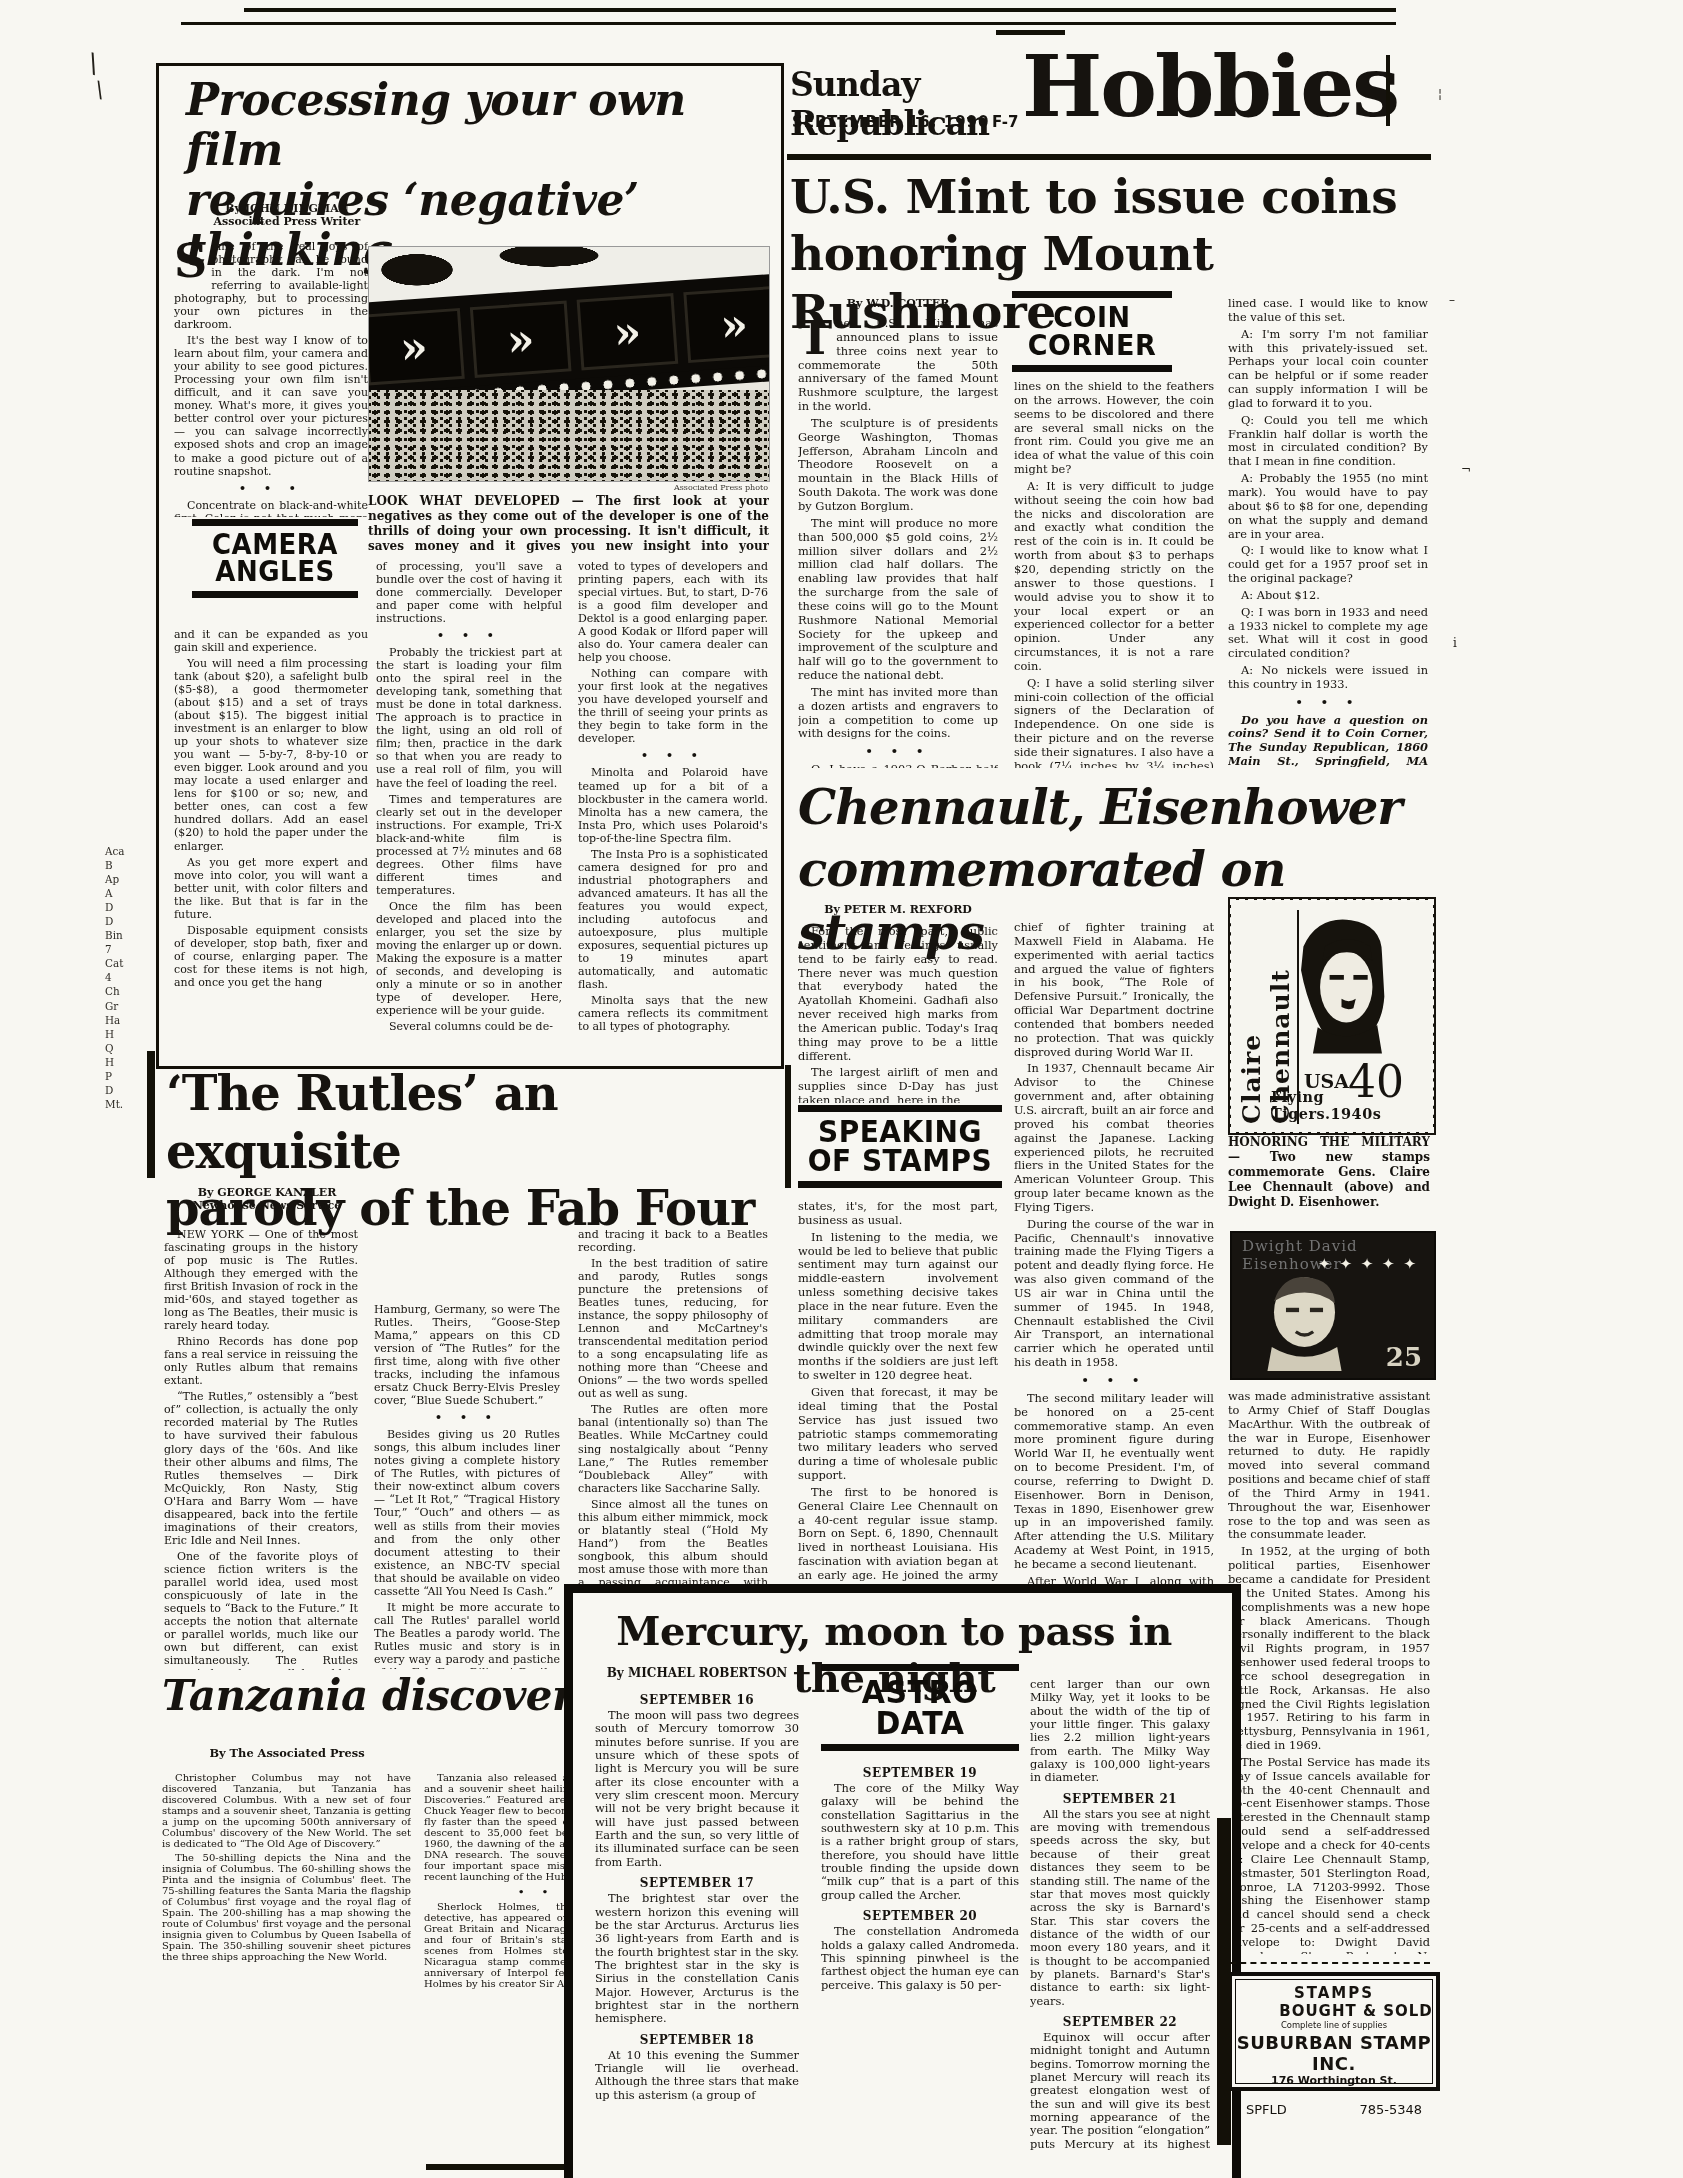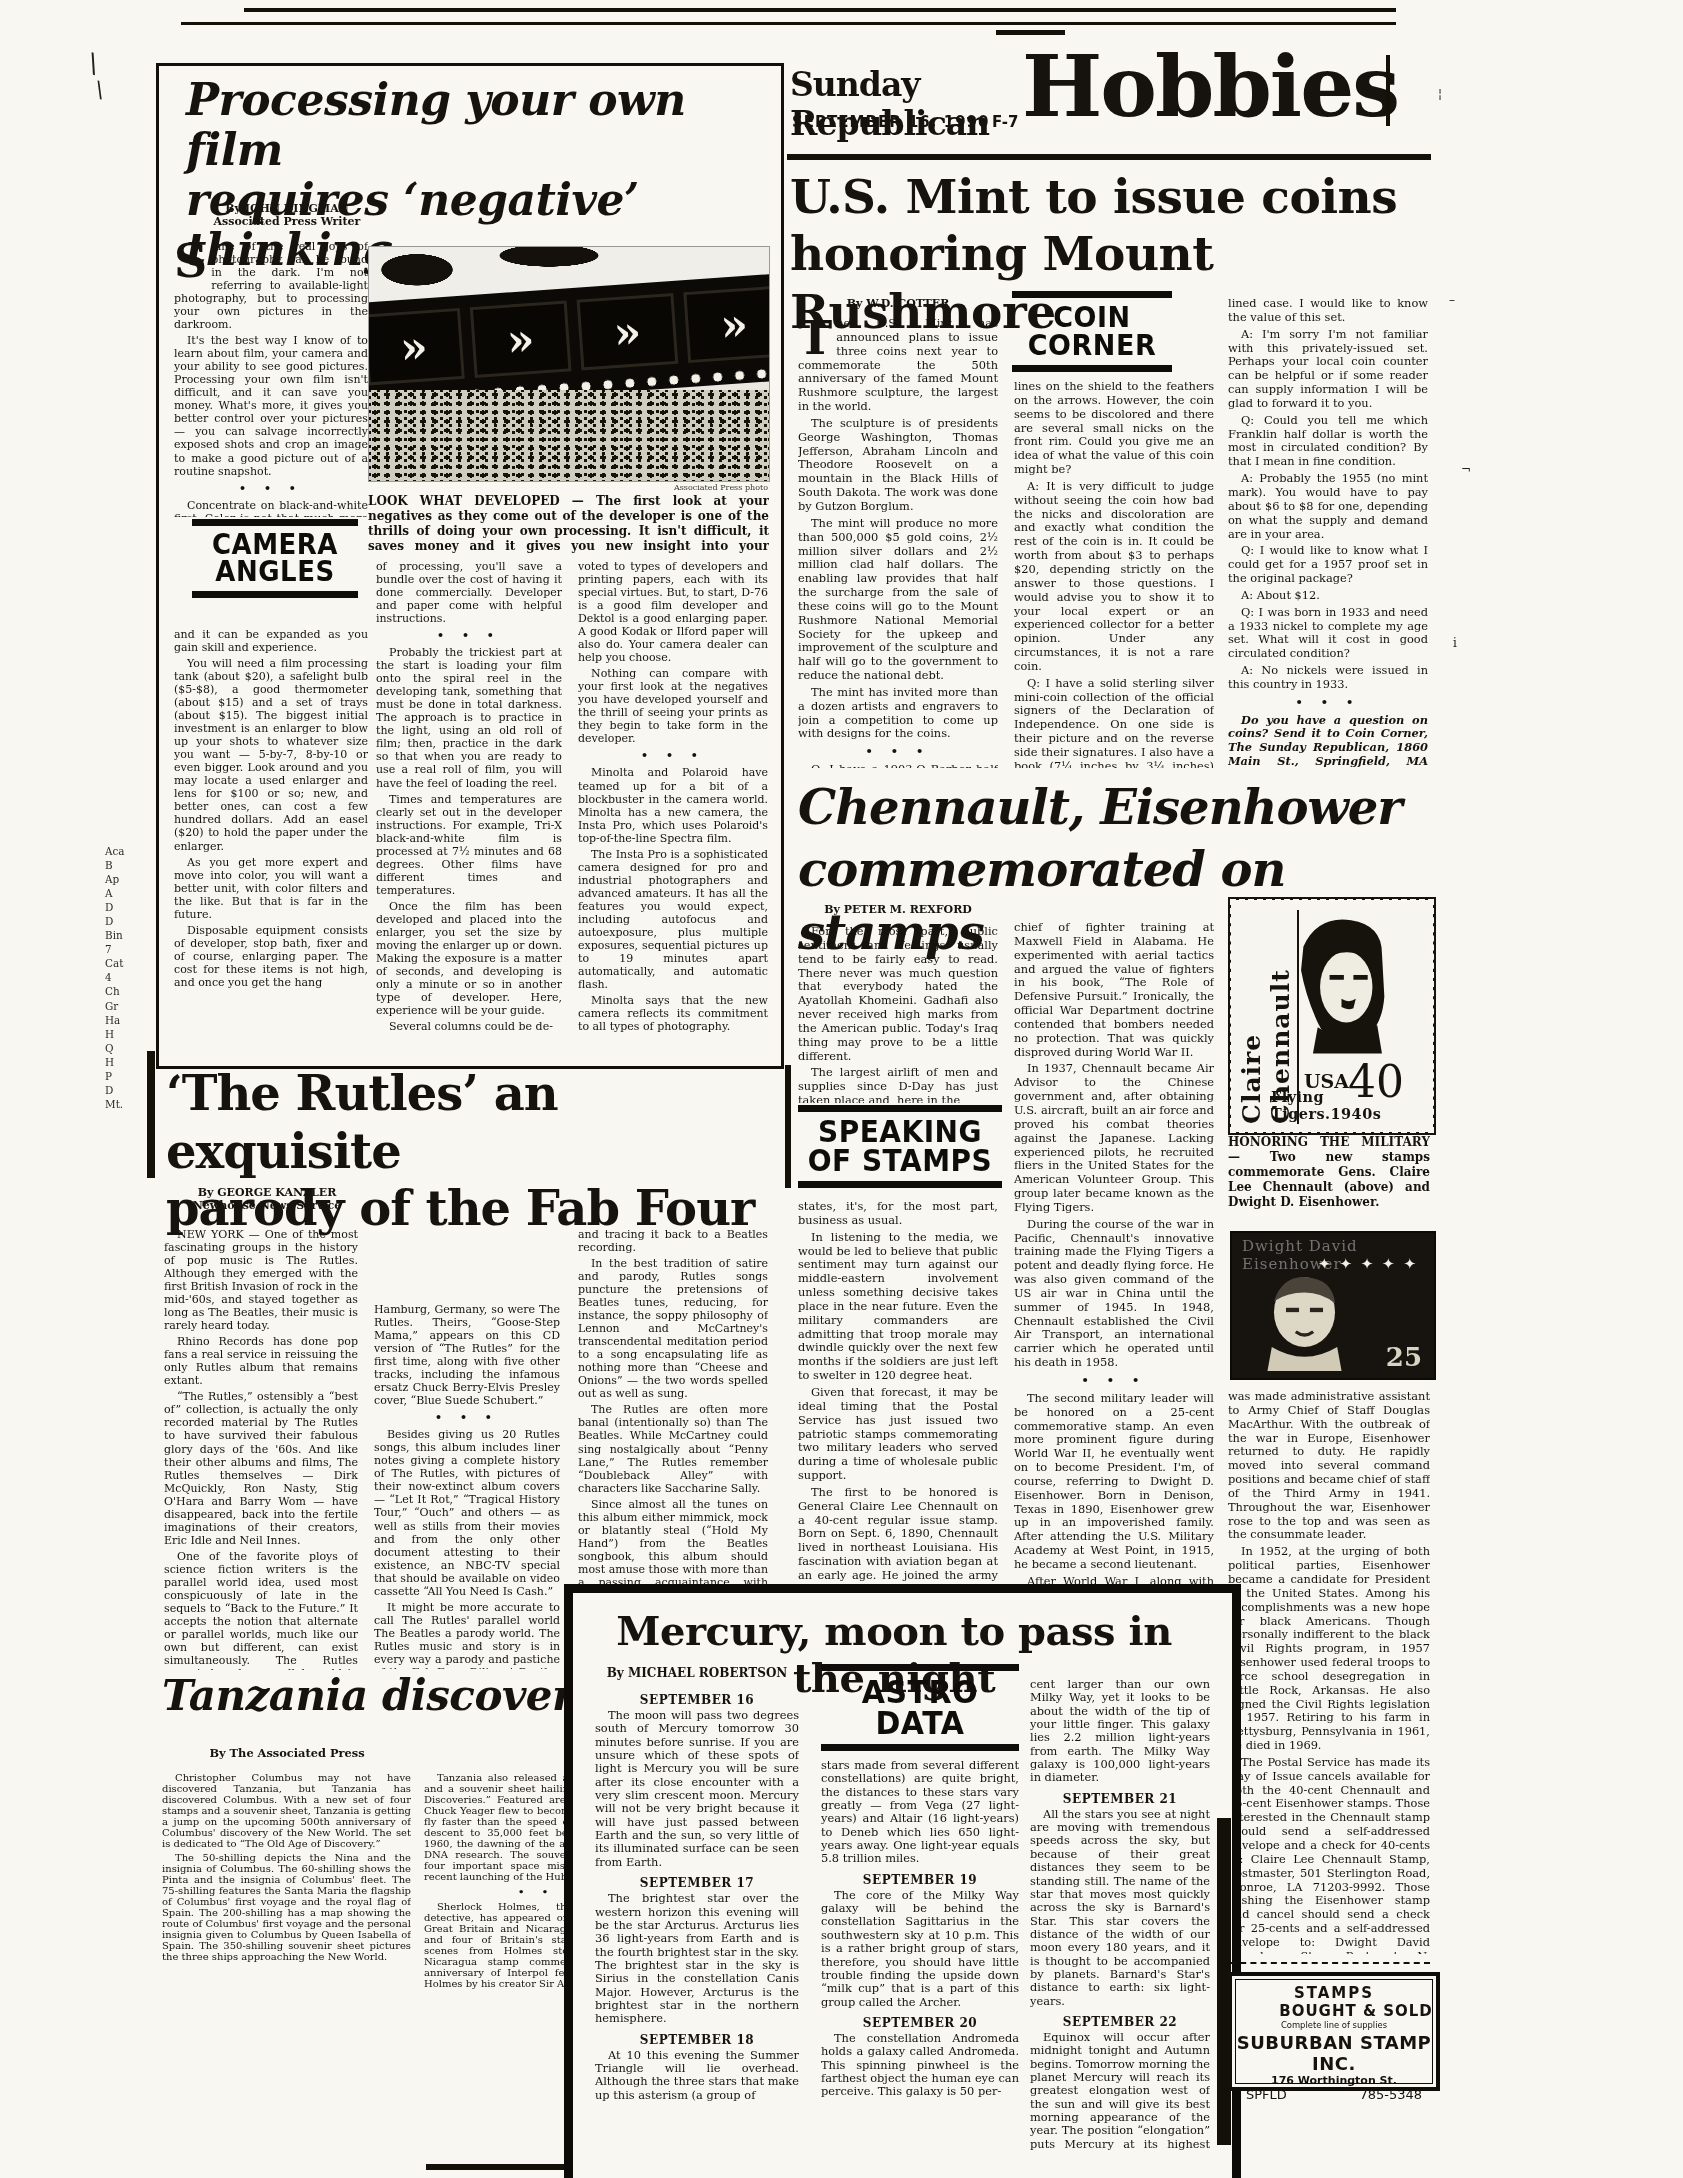--- a/index.html
+++ b/index.html
@@ -65,21 +65,21 @@
   
   .merc{border:9px solid #0d0b07;background:#f8f7f2;z-index:5;}
   
   .ad{border:4px solid #0f0d09;outline:1px solid #0f0d09;outline-offset:-8px;background:#f8f7f2;
       font-family:"DejaVu Sans",sans-serif;text-align:center;z-index:6;padding-top:8px;}
   .ad .a1{font-size:15px;font-weight:bold;letter-spacing:2px;}
   .ad .a2{font-size:15px;font-weight:bold;letter-spacing:1px;padding-left:44px;}
   .ad .a3{font-size:8.4px;}
   .ad .a4{font-size:18px;font-weight:bold;letter-spacing:0.5px;margin-top:2px;}
   .ad .a5{font-size:11px;font-weight:bold;}
-  .ad .a6{display:flex;justify-content:space-between;padding:0 14px;font-size:13px;margin-top:0;}
+  .ad .a6{display:flex;justify-content:space-between;padding:0 14px;font-size:13px;margin-top:15px;}
   .marg{font-size:10.4px;color:#2e2b25;line-height:1.35;}
   .mark{color:#23201a;font-size:12px;}
   .ital-last p:last-child{font-style:italic;font-weight:bold;}
 </style>
 </head>
 <body>
 
 <div class="page">
 
   <div class="b rule" style="left:244px;top:8px;width:1152px;height:4px"></div>
@@ -325,21 +325,20 @@
     </div>
     <div class="b col col-m" style="left:22px;top:93px;width:204px;height:465px">
         <h5 class="subhead">SEPTEMBER 16</h5>
         <p>The moon will pass two degrees south of Mercury tomorrow 30 minutes before sunrise. If you are unsure which of these spots of light is Mercury you will be sure after its close encounter with a very slim crescent moon. Mercury will not be very bright because it will have just passed between Earth and the sun, so very little of its illuminated surface can be seen from Earth.</p>
         <h5 class="subhead">SEPTEMBER 17</h5>
         <p>The brightest star over the western horizon this evening will be the star Arcturus. Arcturus lies 36 light-years from Earth and is the fourth brightest star in the sky. The brightest star in the sky is Sirius in the constellation Canis Major. However, Arcturus is the brightest star in the northern hemisphere.</p>
         <h5 class="subhead">SEPTEMBER 18</h5>
         <p>At 10 this evening the Summer Triangle will lie overhead. Although the three stars that make up this asterism (a group of</p>
       </div>
     <div class="b col col-m cont" style="left:248px;top:166px;width:198px;height:392px">
-        <p>stars made from several different constellations) are quite bright, the distances to these stars vary greatly — from Vega (27 light-years) and Altair (16 light-years) to Deneb which lies 650 light-years away. One light-year equals 5.8 trillion miles.</p>
         <h5 class="subhead">SEPTEMBER 19</h5>
         <p>The core of the Milky Way galaxy will be behind the constellation Sagittarius in the southwestern sky at 10 p.m. This is a rather bright group of stars, therefore, you should have little trouble finding the upside down “milk cup” that is a part of this group called the Archer.</p>
         <h5 class="subhead">SEPTEMBER 20</h5>
         <p>The constellation Andromeda holds a galaxy called Andromeda. This spinning pinwheel is the farthest object the human eye can perceive. This galaxy is 50 per-</p>
       </div>
     <div class="b col col-m cont" style="left:457px;top:85px;width:180px;height:473px">
         <p>cent larger than our own Milky Way, yet it looks to be about the width of the tip of your little finger. This galaxy lies 2.2 million light-years from earth. The Milky Way galaxy is 100,000 light-years in diameter.</p>
         <h5 class="subhead">SEPTEMBER 21</h5>
         <p>All the stars you see at night are moving with tremendous speeds across the sky, but because of their great distances they seem to be standing still. The name of the star that moves most quickly across the sky is Barnard's Star. This star covers the distance of the width of our moon every 180 years, and it is thought to be accompanied by planets. Barnard's Star's distance to earth: six light-years.</p>
         <h5 class="subhead">SEPTEMBER 22</h5>

